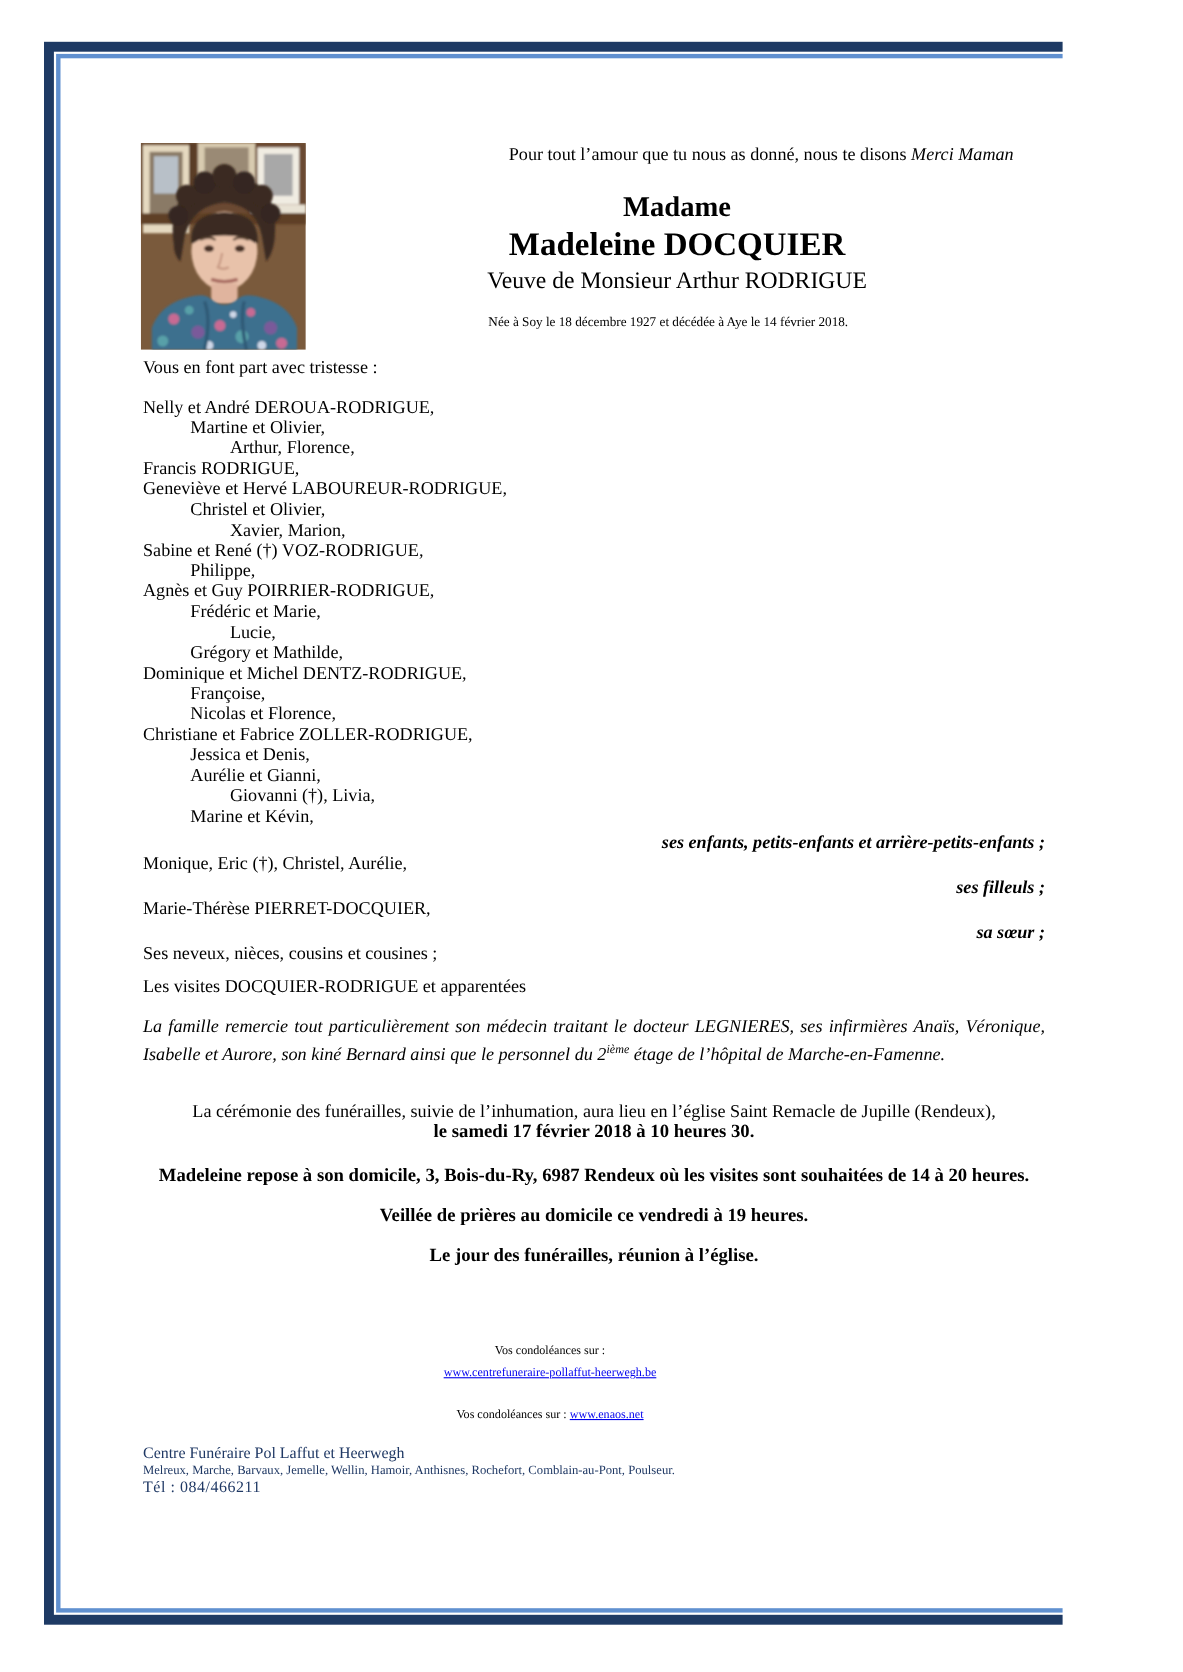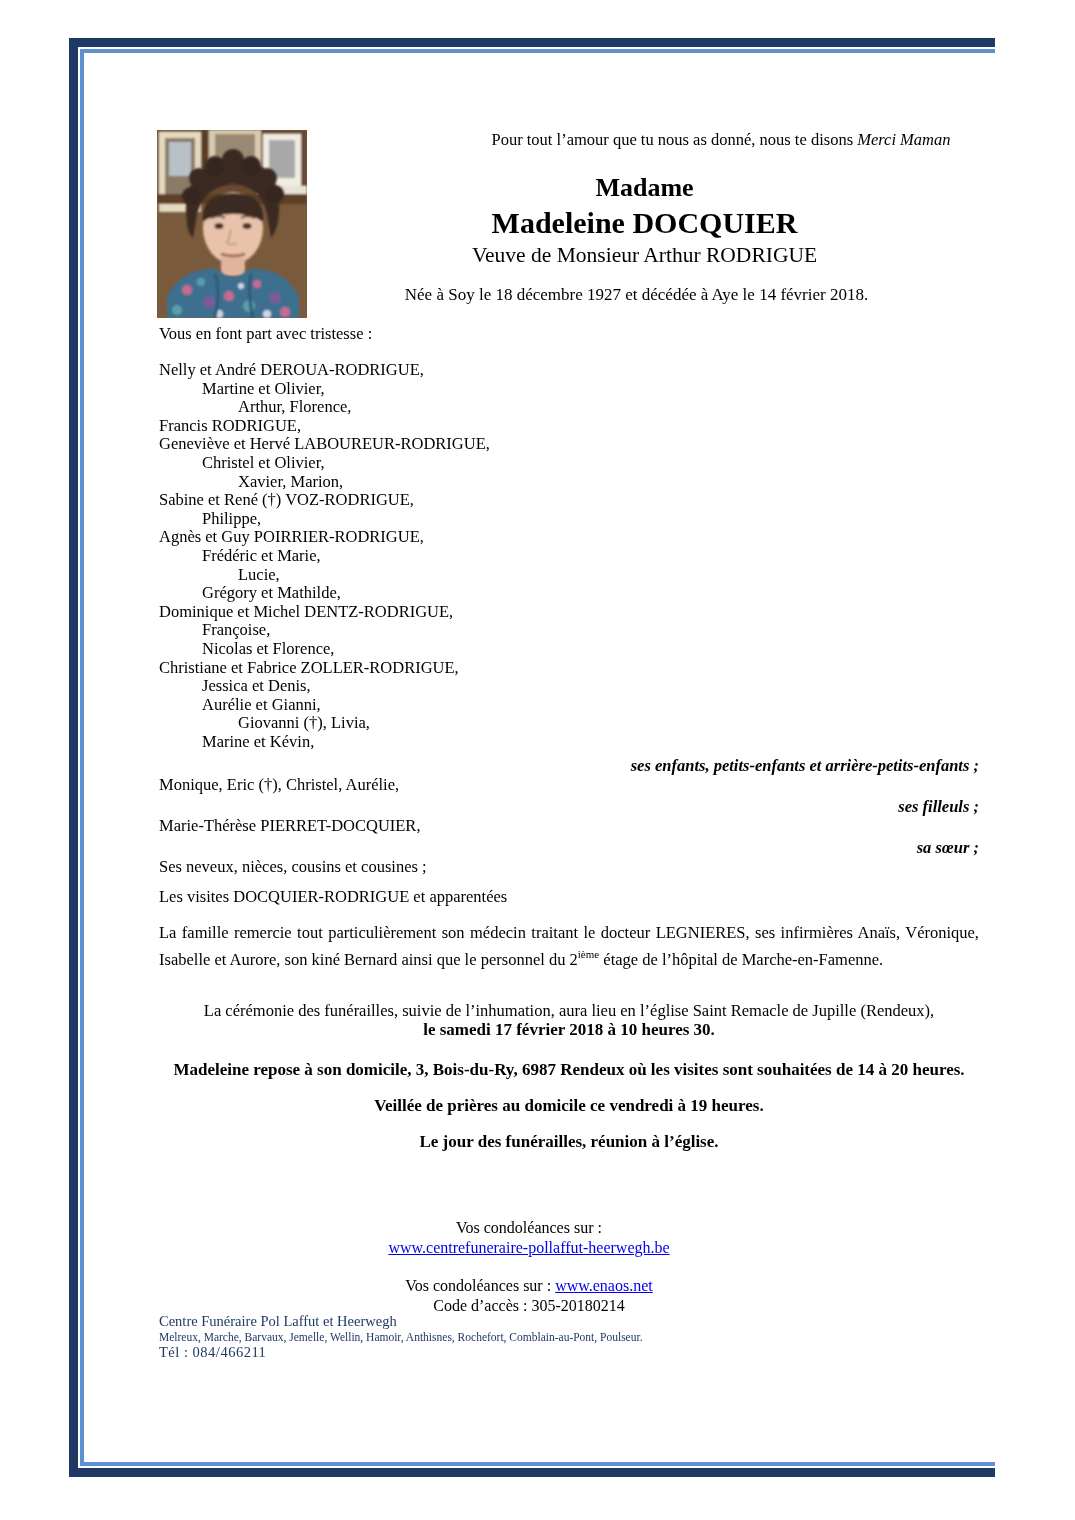--- a/index.html
+++ b/index.html
@@ -4,62 +4,62 @@
 <style>
   :root{
     --border-outer:#1e3a64;
     --border-inner:#6090d0;
     --link:#0000ee;
     --footer:#1f3864;
   }
   html,body{margin:0;padding:0;background:#ffffff;}
   .page{
     position:relative;width:966px;height:1520px;background:#ffffff;
-    font-family:"Liberation Serif", serif;color:#000;overflow:hidden;margin-left:29px;
+    font-family:"Liberation Serif", serif;color:#000;overflow:hidden;
   }
   .frame-outer{
     position:absolute;left:40px;top:38px;width:997px;height:1439px;
     border:9px solid var(--border-outer);box-sizing:border-box;
   }
   .frame-inner{position:absolute;inset:2px;border:4px solid var(--border-inner);}
   .photo{position:absolute;left:128px;top:130px;width:150px;height:188px;}
   .photo svg{display:block;width:100%;height:100%;}
   .dedication{
     position:absolute;left:340px;top:130px;width:704px;text-align:center;
     font-size:16.5px;line-height:20px;
   }
   .dedication i{font-style:italic;}
   .title-block{position:absolute;left:283px;top:171px;width:665px;text-align:center;}
   .title1{font-size:26px;font-weight:bold;line-height:34px;}
   .title2{font-size:30px;font-weight:bold;line-height:36px;text-align:center;}
   .subtitle{font-size:21.5px;line-height:29px;}
-  .dates{position:absolute;left:280px;top:285px;width:655px;text-align:center;font-size:17px;}
+  .dates{position:absolute;left:280px;top:285px;width:655px;text-align:center;font-size:12px;}
   .main{position:absolute;left:130px;top:324px;width:820px;font-size:16.5px;line-height:19px;}
   .family-list{margin-top:18px;}
   .name-line{line-height:18.6px;}
   .indent-0{padding-left:0;}
   .indent-1{padding-left:43px;}
   .indent-2{padding-left:79px;}
   .relation{text-align:right;font-weight:bold;font-style:italic;margin-top:4px;}
   .rel-first{margin-top:5px;}
   .rel-next{margin-top:3px;}
   .plain{margin-top:0;}
   .families{margin-top:11px;}
-  .thanks{margin:16px 0 0 0;text-align:justify;line-height:21.5px;}
+  .thanks{margin:16px 0 0 0;text-align:justify;line-height:21.5px;font-style:italic;}
   .thanks sup{font-size:11px;}
   .center{text-align:center;}
   .bold{font-weight:bold;}
   .ceremony1{margin-top:31px;}
   .ceremony2{font-size:17px;text-align:center;}
   .repose{margin-top:21px;font-size:17px;}
   .vigil{margin-top:17px;font-size:17px;}
   .meeting{margin-top:17px;font-size:17px;}
   .condolences{
     position:absolute;left:130px;top:1218px;width:740px;text-align:center;
-    font-size:16px;line-height:20px;
+    font-size:11px;line-height:20px;
   }
   .cond2{margin-top:18px;}
   .link{color:var(--link);text-decoration:underline;cursor:pointer;}
   .footer{
     position:absolute;left:130px;top:1312px;width:740px;text-align:left;
     color:var(--footer);
   }
   .f1{font-size:14.5px;line-height:18px;}
   .f2{font-size:11.5px;line-height:14px;}
   .f3{font-size:14.5px;line-height:17px;letter-spacing:0.5px;}
@@ -187,21 +187,20 @@
     <div class="center bold ceremony2">le samedi 17 février 2018 à 10 heures 30.</div>
     <div class="center bold repose">Madeleine repose à son domicile, 3, Bois-du-Ry, 6987 Rendeux où les visites sont souhaitées de 14 à 20 heures.</div>
     <div class="center bold vigil">Veillée de prières au domicile ce vendredi à 19 heures.</div>
     <div class="center bold meeting">Le jour des funérailles, réunion à l’église.</div>
   </div>
 
   <div class="condolences">
     <div>Vos condoléances sur :</div>
     <div><a class="link">www.centrefuneraire-pollaffut-heerwegh.be</a></div>
     <div class="cond2"><span>Vos condoléances sur : </span><a class="link">www.enaos.net</a></div>
-    <div>Code d’accès : 305-20180214</div>
   </div>
 
   <div class="footer">
     <div class="f1">Centre Funéraire  Pol Laffut et Heerwegh</div>
     <div class="f2">Melreux, Marche, Barvaux, Jemelle, Wellin, Hamoir, Anthisnes, Rochefort, Comblain-au-Pont, Poulseur.</div>
     <div class="f3">Tél : 084/466211</div>
   </div>
 
 </div>
 

